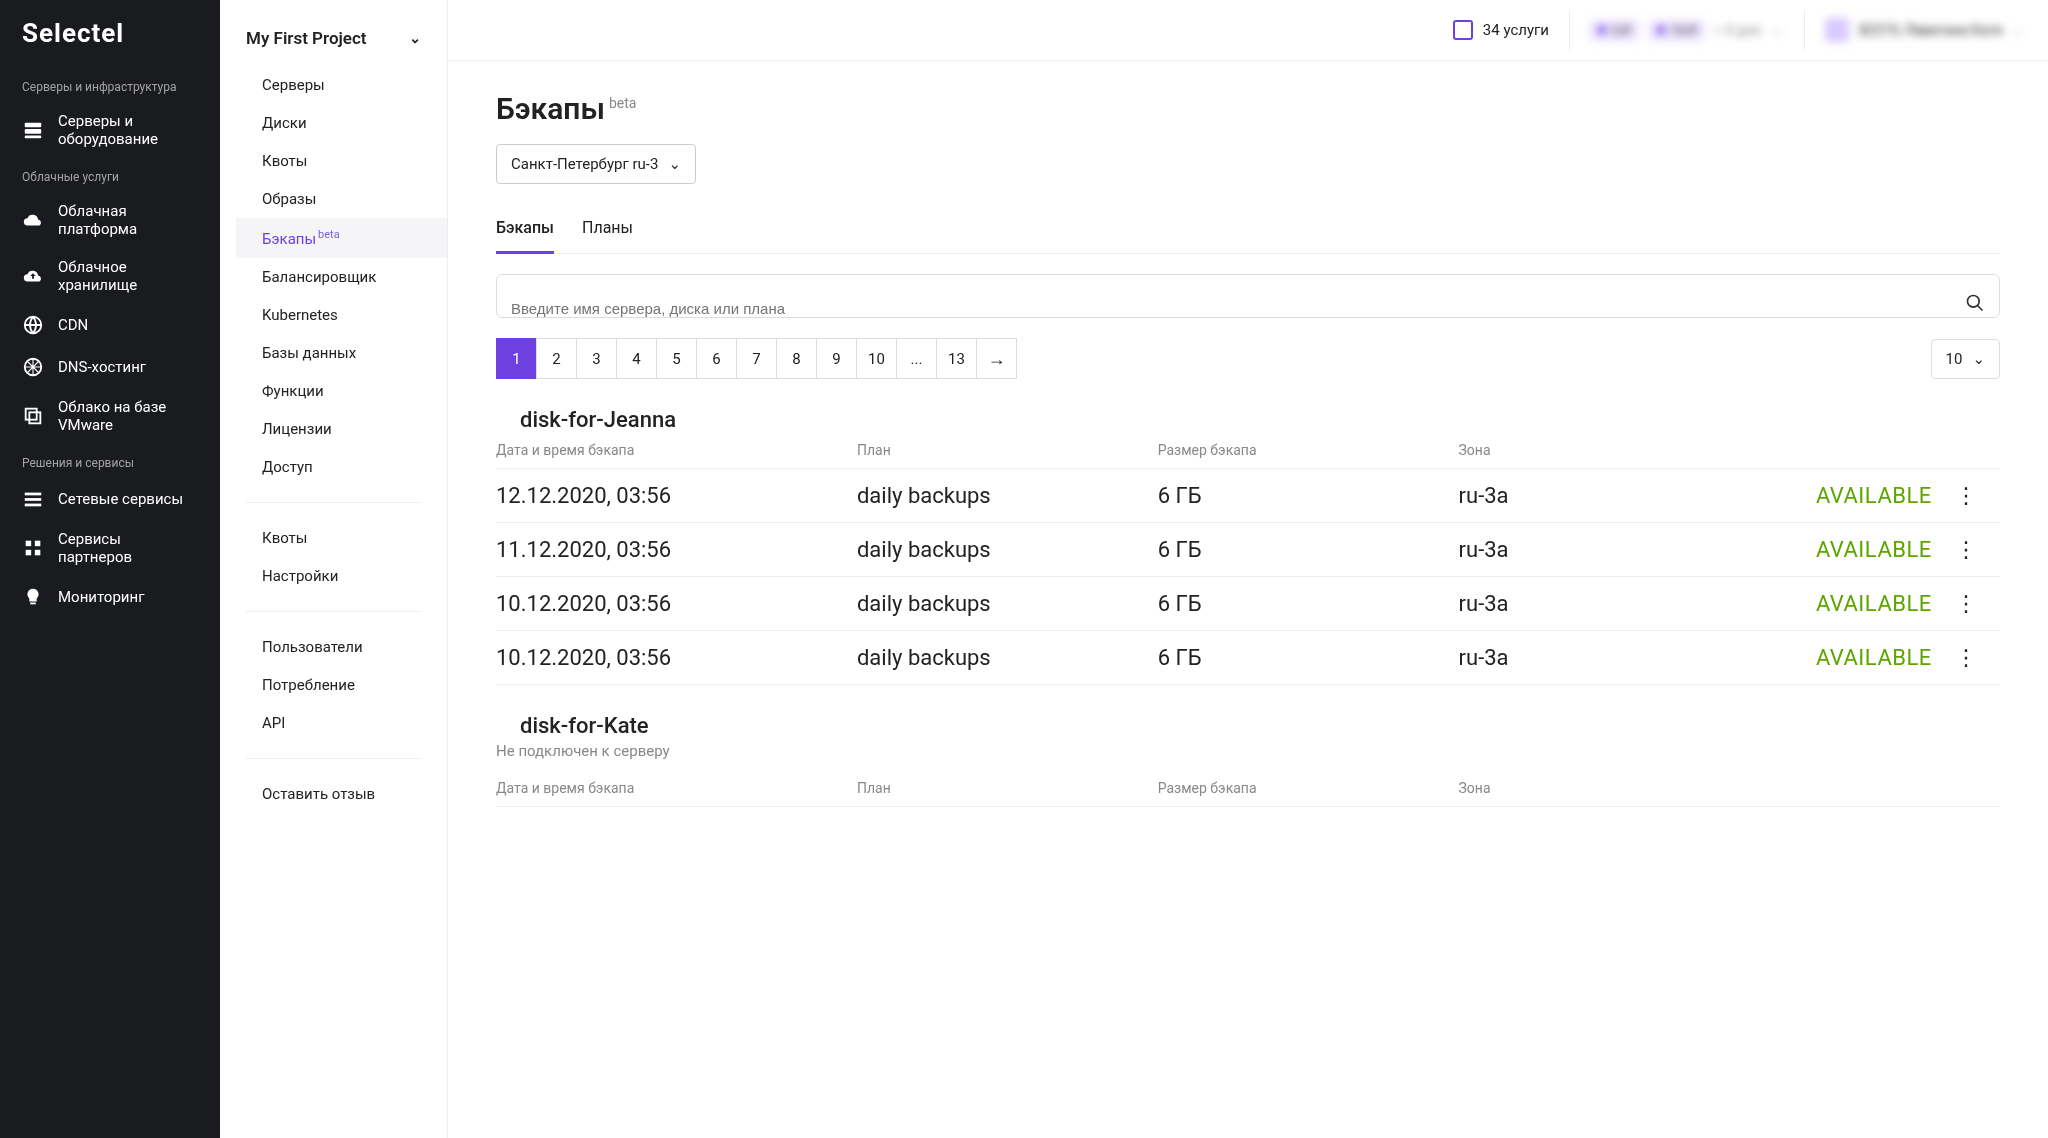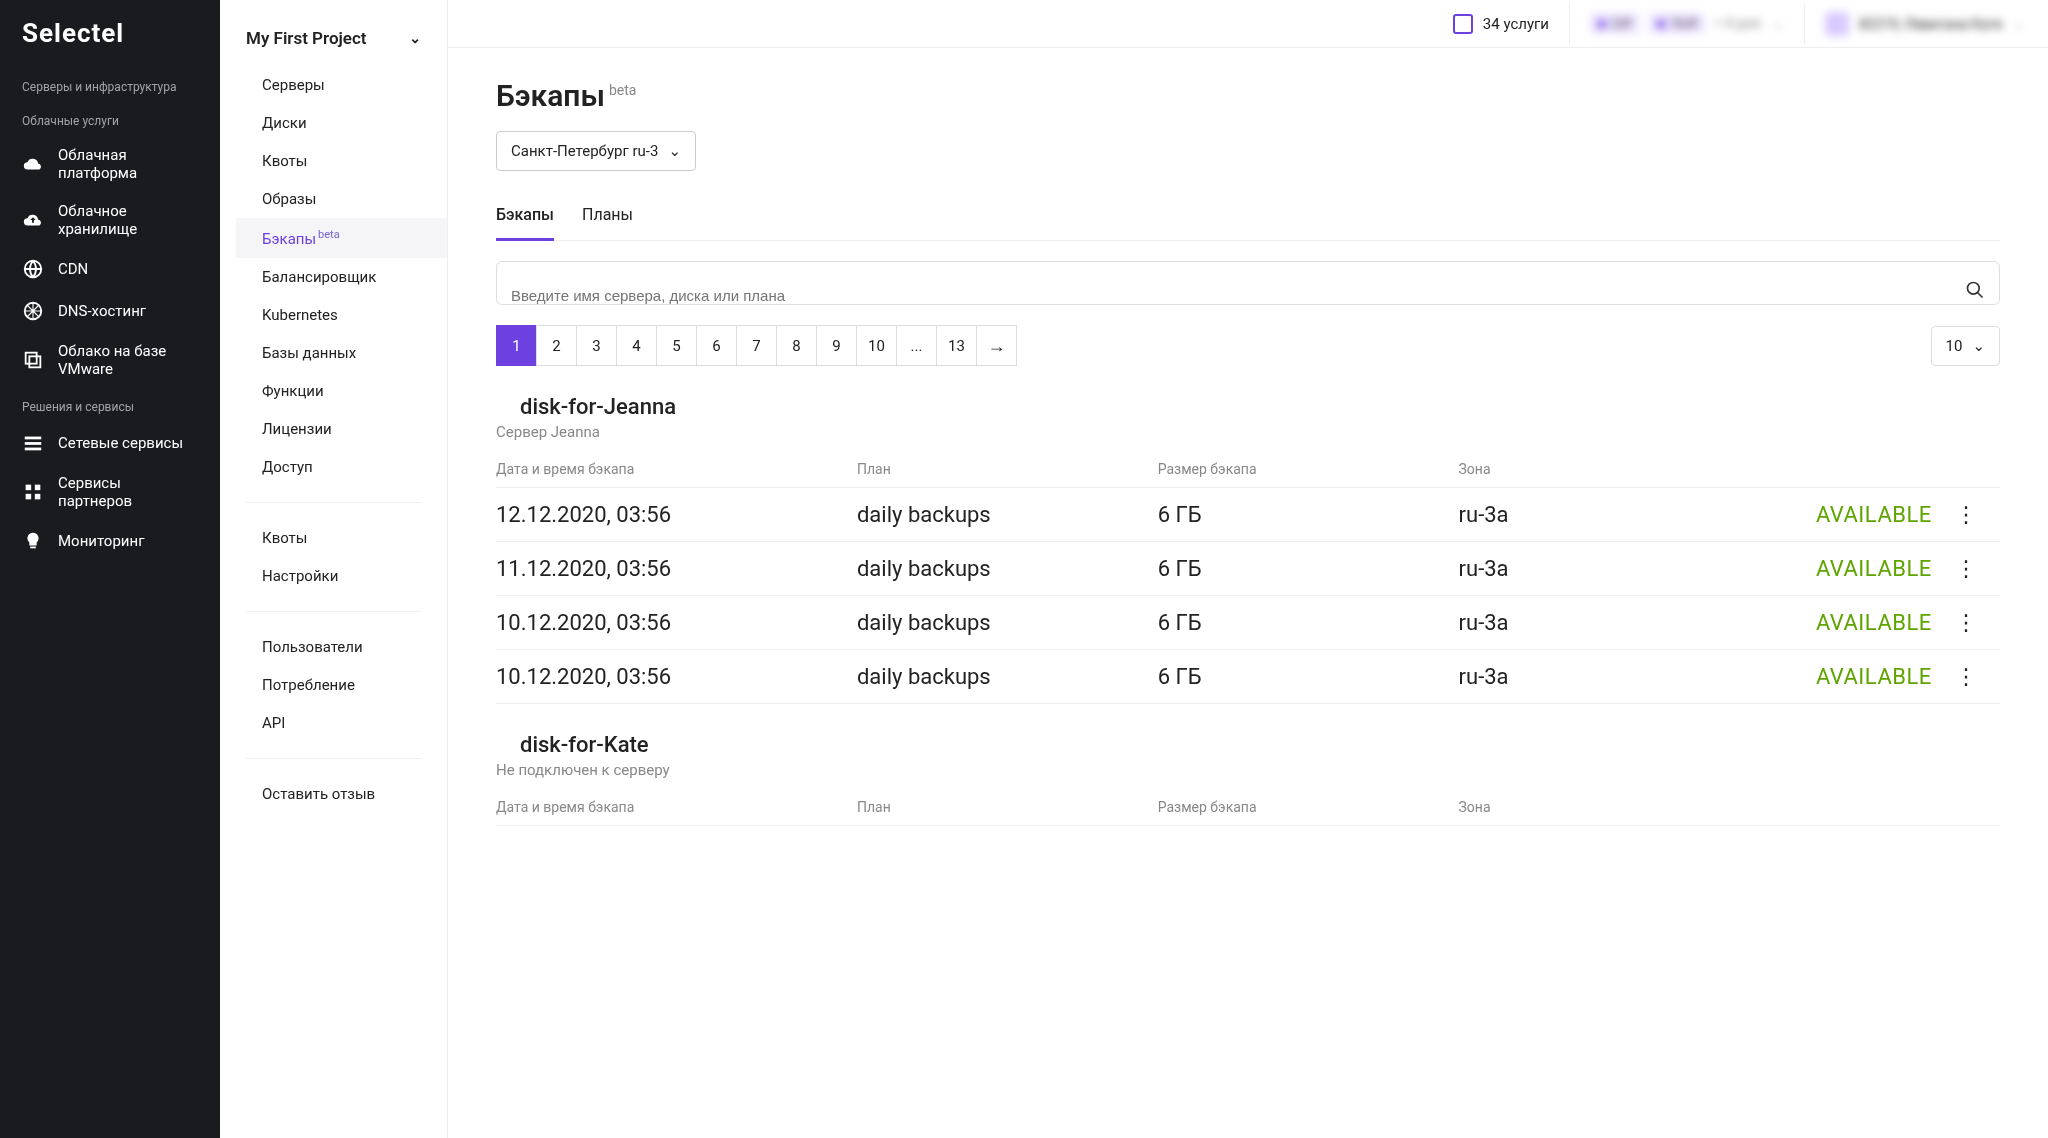--- a/index.html
+++ b/index.html
@@ -21,21 +21,21 @@
 .project-header .chev { font-size: 14px; }
 .pnav-item { padding: 10px 26px; font-size: 15px; color: #222; cursor: pointer; margin-left: 16px; }
 .pnav-item.active { background: #f5f5f7; color: #6c41e0; }
 .pnav-badge { font-size: 11px; color: #7a5fd6; vertical-align: super; margin-left: 2px; }
 .pnav-sep { height: 1px; background: #eee; margin: 16px 26px; }
 
 
 .main-col { flex: 1; display: flex; flex-direction: column; overflow: hidden; }
 
 
-.topbar { height: 48px; background: #fff; border-bottom: 1px solid #eee; display: flex; align-items: center; justify-content: flex-end; padding: 0 24px; gap: 20px; }
+.topbar { height: 61px; background: #fff; border-bottom: 1px solid #eee; display: flex; align-items: center; justify-content: flex-end; padding: 0 24px; gap: 20px; }
 .topbar-sep { width: 1px; height: 40px; background: #eee; }
 .services-count { display: flex; align-items: center; gap: 10px; font-size: 15px; }
 .sq { width: 20px; height: 20px; border: 2px solid #6c41e0; border-radius: 3px; }
 .blur-block { filter: blur(4px); }
 .pill { display: inline-flex; align-items: center; gap: 6px; padding: 3px 8px; border-radius: 4px; background: #ece4ff; font-size: 13px; margin-right: 6px; }
 .dot { width: 8px; height: 8px; border-radius: 50%; background: #6c41e0; }
 .user-block { display: flex; align-items: center; gap: 10px; cursor: pointer; }
 .avatar { width: 24px; height: 24px; border-radius: 4px; background: #d9c9ff; }
 
 
@@ -74,20 +74,30 @@
 </style>
 </head>
 <body>
 
 <div class="app">
 
   <aside class="sidebar-dark">
     <div class="logo">Selectel</div>
     <div id="dark-nav">
         <div class="section-label">Серверы и инфраструктура</div>
+        <div class="nav-item">
+          <span class="nav-icon">
+            <svg viewBox="0 0 24 24">
+              <rect x="3" y="4" width="18" height="5" rx="1" fill="#fff"></rect>
+              <rect x="3" y="11" width="18" height="5" rx="1" fill="#fff"></rect>
+              <rect x="3" y="18" width="18" height="3" rx="1" fill="#fff"></rect>
+            </svg>
+          </span>
+          <span class="nav-text">Серверы и оборудование</span>
+        </div>
         <div class="section-label">Облачные услуги</div>
         <div class="nav-item">
           <span class="nav-icon">
             <svg viewBox="0 0 24 24">
               <path d="M19 18H6a4 4 0 010-8 6 6 0 0111.5 1.5A3.5 3.5 0 0119 18z" fill="#fff"></path>
             </svg>
           </span>
           <span class="nav-text">Облачная платформа</span>
         </div>
         <div class="nav-item">
@@ -265,21 +275,20 @@
           </div>
         <div class="perpage">
           <span>10</span>
           <span>⌄</span>
         </div>
       </div>
 
       <div id="groups">
           <div class="group">
             <div class="group-title">disk-for-Jeanna</div>
-            <div class="group-sub">Сервер Jeanna</div>
             <table class="tbl">
               <thead>
                 <tr>
                   <th class="col-date">Дата и время бэкапа</th>
                   <th class="col-plan">План</th>
                   <th class="col-size">Размер бэкапа</th>
                   <th class="col-zone">Зона</th>
                   <th class="col-status"></th>
                   <th class="col-menu"></th>
                 </tr>

